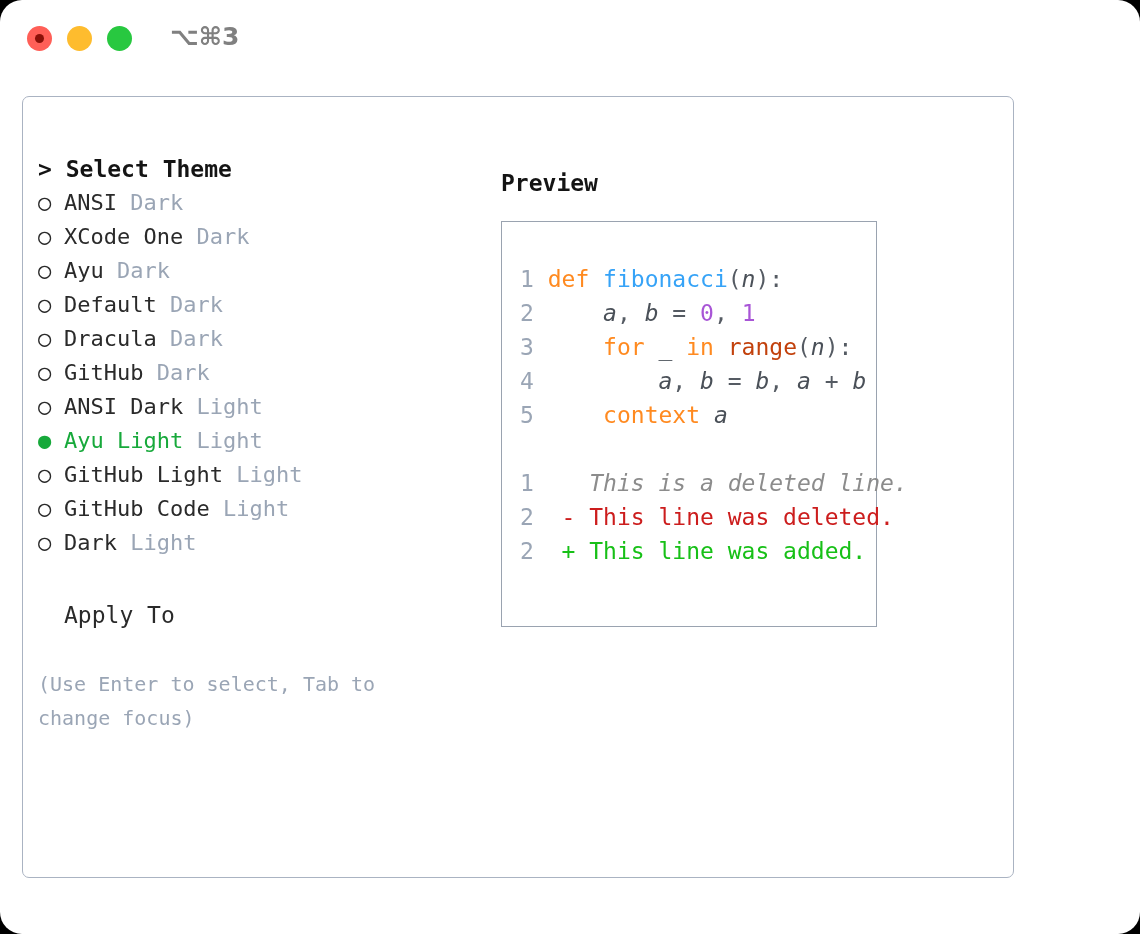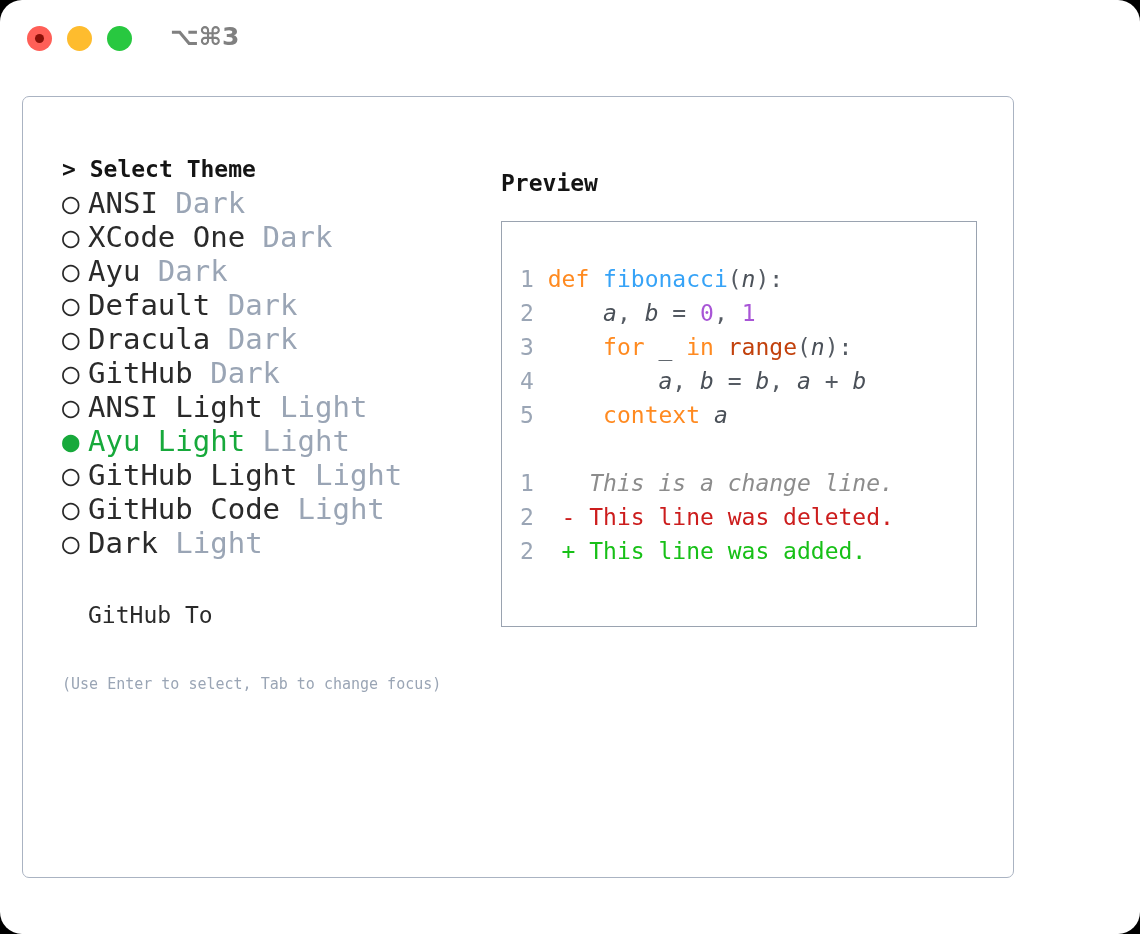--- a/index.html
+++ b/index.html
@@ -72,31 +72,30 @@
     border-radius: 7px;
     box-sizing: border-box;
   }
 
   
   #left-col {
     position: absolute;
     left: 15px;
     top: 55px;
     width: 430px;
-    margin-left: 24px;
   }
   .head {
     font-size: 23px;
     font-weight: bold;
     color: #141414;
     line-height: 34px;
     white-space: pre;
   }
   .row {
-    font-size: 29px;
+    font-size: 22px;
     line-height: 34px;
     color: #2a2a2a;
     white-space: pre;
   }
   .bullet {
     display: inline-block;
     width: 26px;
     color: #2a2a2a;
   }
   .row.selected, .row.selected .bullet { color: #17a93b; }
@@ -104,21 +103,21 @@
 
   .subhead {
     font-size: 23px;
     line-height: 34px;
     color: #2a2a2a;
     white-space: pre;
     margin-top: 38px;
   }
   .hint {
     margin-top: 35px;
-    font-size: 15px;
+    font-size: 20px;
     line-height: 34px;
     color: #9aa5b5;
     width: 405px;
     white-space: pre-wrap;
   }
 
   
   #right-col {
     position: absolute;
     left: 478px;
@@ -126,21 +125,21 @@
     width: 490px;
   }
   #preview-title {
     font-size: 23px;
     font-weight: bold;
     color: #141414;
     line-height: 34px;
   }
   #preview-box {
     margin-top: 21px;
-    width: 476px;
+    width: 376px;
     height: 406px;
     border: 1px solid #9aa3b0;
     box-sizing: border-box;
     background: #ffffff;
     padding: 40px 0 0 18px;
   }
   .cl {
     font-size: 23px;
     line-height: 34px;
     white-space: pre;
@@ -173,45 +172,45 @@
 
     <div id="left-col">
       <div class="head"><span>&gt; </span><span>Select Theme</span></div>
       <div id="theme-list">
           <div class="row"><span class="bullet">○ </span><span>ANSI</span><span class="suffix"> Dark</span></div>
           <div class="row"><span class="bullet">○ </span><span>XCode One</span><span class="suffix"> Dark</span></div>
           <div class="row"><span class="bullet">○ </span><span>Ayu</span><span class="suffix"> Dark</span></div>
           <div class="row"><span class="bullet">○ </span><span>Default</span><span class="suffix"> Dark</span></div>
           <div class="row"><span class="bullet">○ </span><span>Dracula</span><span class="suffix"> Dark</span></div>
           <div class="row"><span class="bullet">○ </span><span>GitHub</span><span class="suffix"> Dark</span></div>
-          <div class="row"><span class="bullet">○ </span><span>ANSI Light</span><span class="suffix"> Light</span></div>
+          <div class="row"><span class="bullet">○ </span><span>ANSI Dark</span><span class="suffix"> Light</span></div>
           <div class="row selected"><span class="bullet">● </span><span>Ayu Light</span><span class="suffix"> Light</span></div>
           <div class="row"><span class="bullet">○ </span><span>GitHub Light</span><span class="suffix"> Light</span></div>
           <div class="row"><span class="bullet">○ </span><span>GitHub Code</span><span class="suffix"> Light</span></div>
           <div class="row"><span class="bullet">○ </span><span>Dark</span><span class="suffix"> Light</span></div>
         </div>
 
-      <div class="subhead"><span class="bullet"> </span><span>GitHub To</span></div>
+      <div class="subhead"><span class="bullet"> </span><span>Apply To</span></div>
 
       <div class="hint">(Use Enter to select, Tab to change focus)</div>
     </div>
 
     <div id="right-col">
       <div id="preview-title">Preview</div>
       <div id="preview-box">
         <div id="code-block">
             <div class="cl"><span class="gut">1 </span><span class="kw">def</span><span class="pun"> </span><span class="fn">fibonacci</span><span class="pun">(</span><span class="var">n</span><span class="pun">):</span></div>
             <div class="cl"><span class="gut">2 </span><span class="pun">    </span><span class="var">a</span><span class="pun">, </span><span class="var">b</span><span class="pun"> = </span><span class="num">0</span><span class="pun">, </span><span class="num">1</span></div>
             <div class="cl"><span class="gut">3 </span><span class="pun">    </span><span class="kw">for</span><span class="pun"> _ </span><span class="kw">in</span><span class="pun"> </span><span class="bi">range</span><span class="pun">(</span><span class="var">n</span><span class="pun">):</span></div>
             <div class="cl"><span class="gut">4 </span><span class="pun">        </span><span class="var">a</span><span class="pun">, </span><span class="var">b</span><span class="pun"> = </span><span class="var">b</span><span class="pun">, </span><span class="var">a</span><span class="pun"> + </span><span class="var">b</span></div>
             <div class="cl"><span class="gut">5 </span><span class="pun">    </span><span class="kw">context</span><span class="pun"> </span><span class="var">a</span></div>
           </div>
         <div class="blank"></div>
         <div id="diff-block">
-            <div class="cl"><span class="gut">1  </span><span class="ctx">  This is a change line.</span></div>
+            <div class="cl"><span class="gut">1  </span><span class="ctx">  This is a deleted line.</span></div>
             <div class="cl"><span class="gut">2  </span><span class="del">- This line was deleted.</span></div>
             <div class="cl"><span class="gut">2  </span><span class="add">+ This line was added.</span></div>
           </div>
       </div>
     </div>
 
   </div>
 </div>
 
 </body></html>

